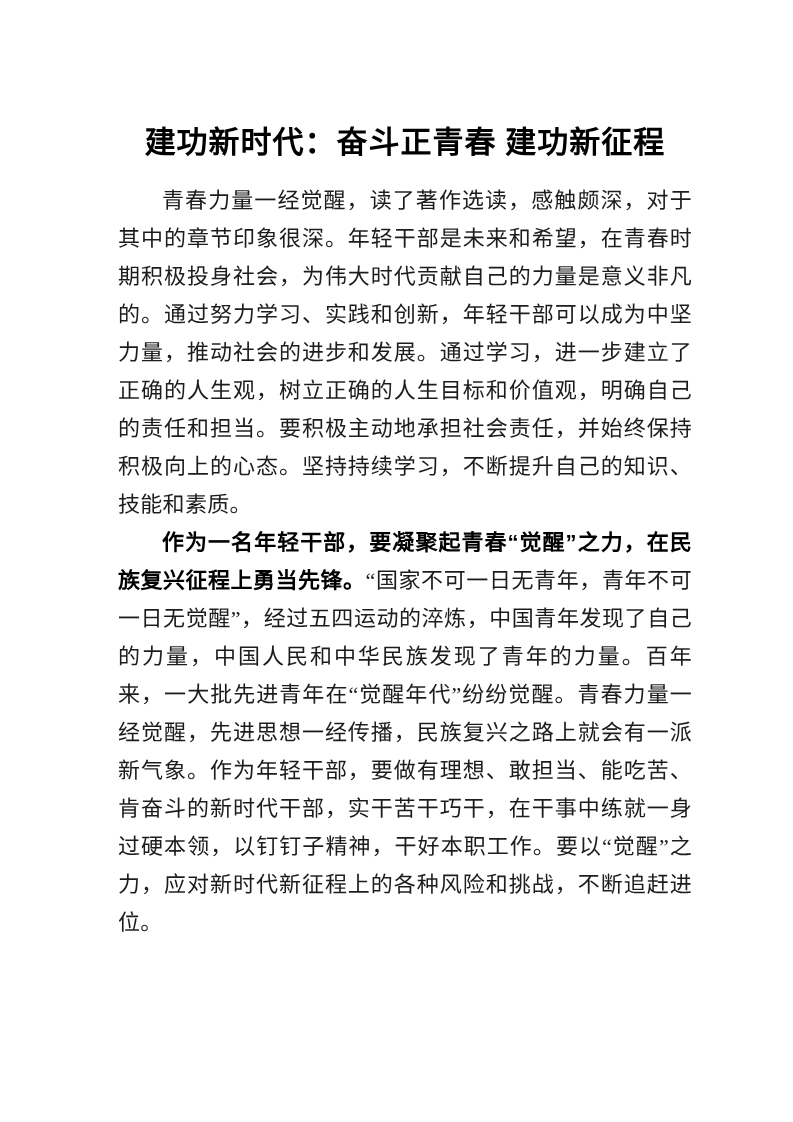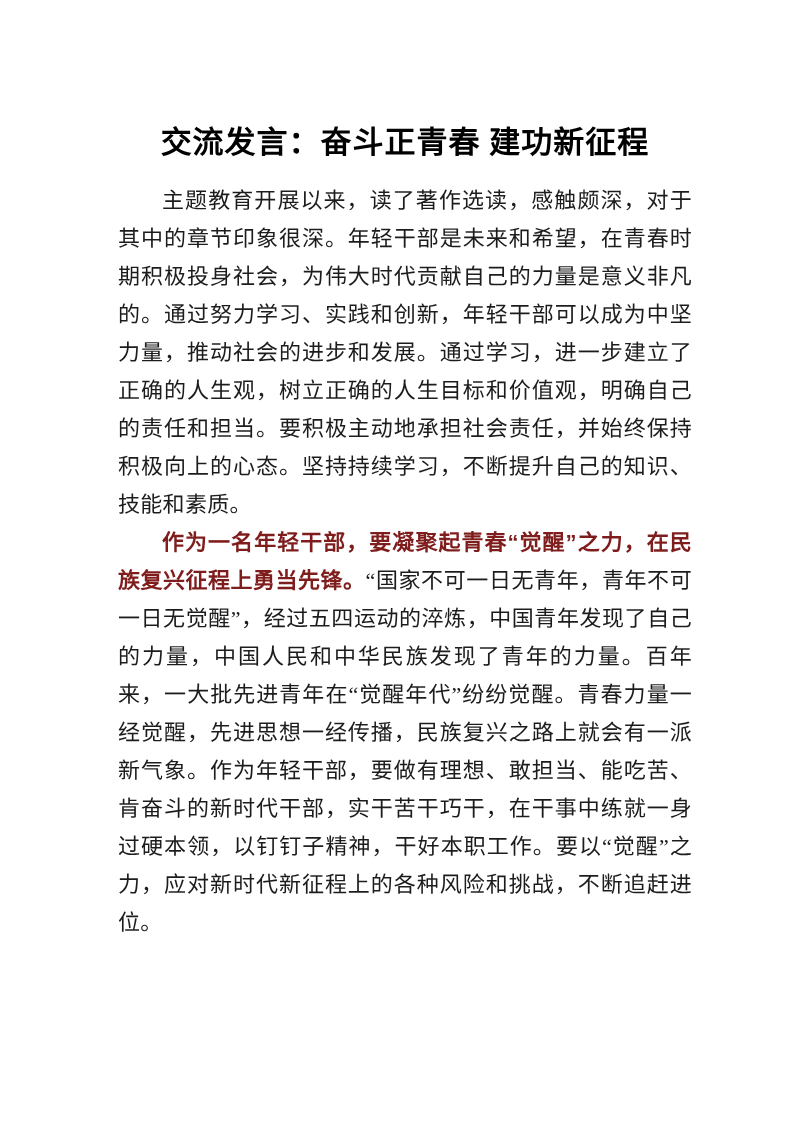--- a/index.html
+++ b/index.html
@@ -41,30 +41,30 @@
     line-height: 38px;
     letter-spacing: 0.3px;
     color: #1c1c1c;
     text-align: justify;
     text-justify: inter-ideograph;
     text-indent: 2em;
     font-weight: 400;
   }
   .bold-lead {
     font-weight: 700;
-    color: #7f1d1d;
+    color: #000000;
     font-family: "Liberation Sans", "DejaVu Sans", sans-serif;
     letter-spacing: 0.2px;
   }
 </style>
 </head>
 <body>
 
 <div class="page">
-  <h1 class="doc-title">交流发言：奋斗正青春 建功新征程</h1>
+  <h1 class="doc-title">建功新时代：奋斗正青春 建功新征程</h1>
 
   <div class="doc-body">
-    <p class="para">主题教育开展以来，读了著作选读，感触颇深，对于其中的章节印象很深。年轻干部是未来和希望，在青春时期积极投身社会，为伟大时代贡献自己的力量是意义非凡的。通过努力学习、实践和创新，年轻干部可以成为中坚力量，推动社会的进步和发展。通过学习，进一步建立了正确的人生观，树立正确的人生目标和价值观，明确自己的责任和担当。要积极主动地承担社会责任，并始终保持积极向上的心态。坚持持续学习，不断提升自己的知识、技能和素质。</p>
+    <p class="para">青春力量一经觉醒，读了著作选读，感触颇深，对于其中的章节印象很深。年轻干部是未来和希望，在青春时期积极投身社会，为伟大时代贡献自己的力量是意义非凡的。通过努力学习、实践和创新，年轻干部可以成为中坚力量，推动社会的进步和发展。通过学习，进一步建立了正确的人生观，树立正确的人生目标和价值观，明确自己的责任和担当。要积极主动地承担社会责任，并始终保持积极向上的心态。坚持持续学习，不断提升自己的知识、技能和素质。</p>
 
 
     <p class="para"><strong class="bold-lead">作为一名年轻干部，要凝聚起青春“觉醒”之力，在民族复兴征程上勇当先锋。</strong><span>“国家不可一日无青年，青年不可一日无觉醒”，经过五四运动的淬炼，中国青年发现了自己的力量，中国人民和中华民族发现了青年的力量。百年来，一大批先进青年在“觉醒年代”纷纷觉醒。青春力量一经觉醒，先进思想一经传播，民族复兴之路上就会有一派新气象。作为年轻干部，要做有理想、敢担当、能吃苦、肯奋斗的新时代干部，实干苦干巧干，在干事中练就一身过硬本领，以钉钉子精神，干好本职工作。要以“觉醒”之力，应对新时代新征程上的各种风险和挑战，不断追赶进位。</span></p>
   </div>
 </div>
 
 </body></html>

